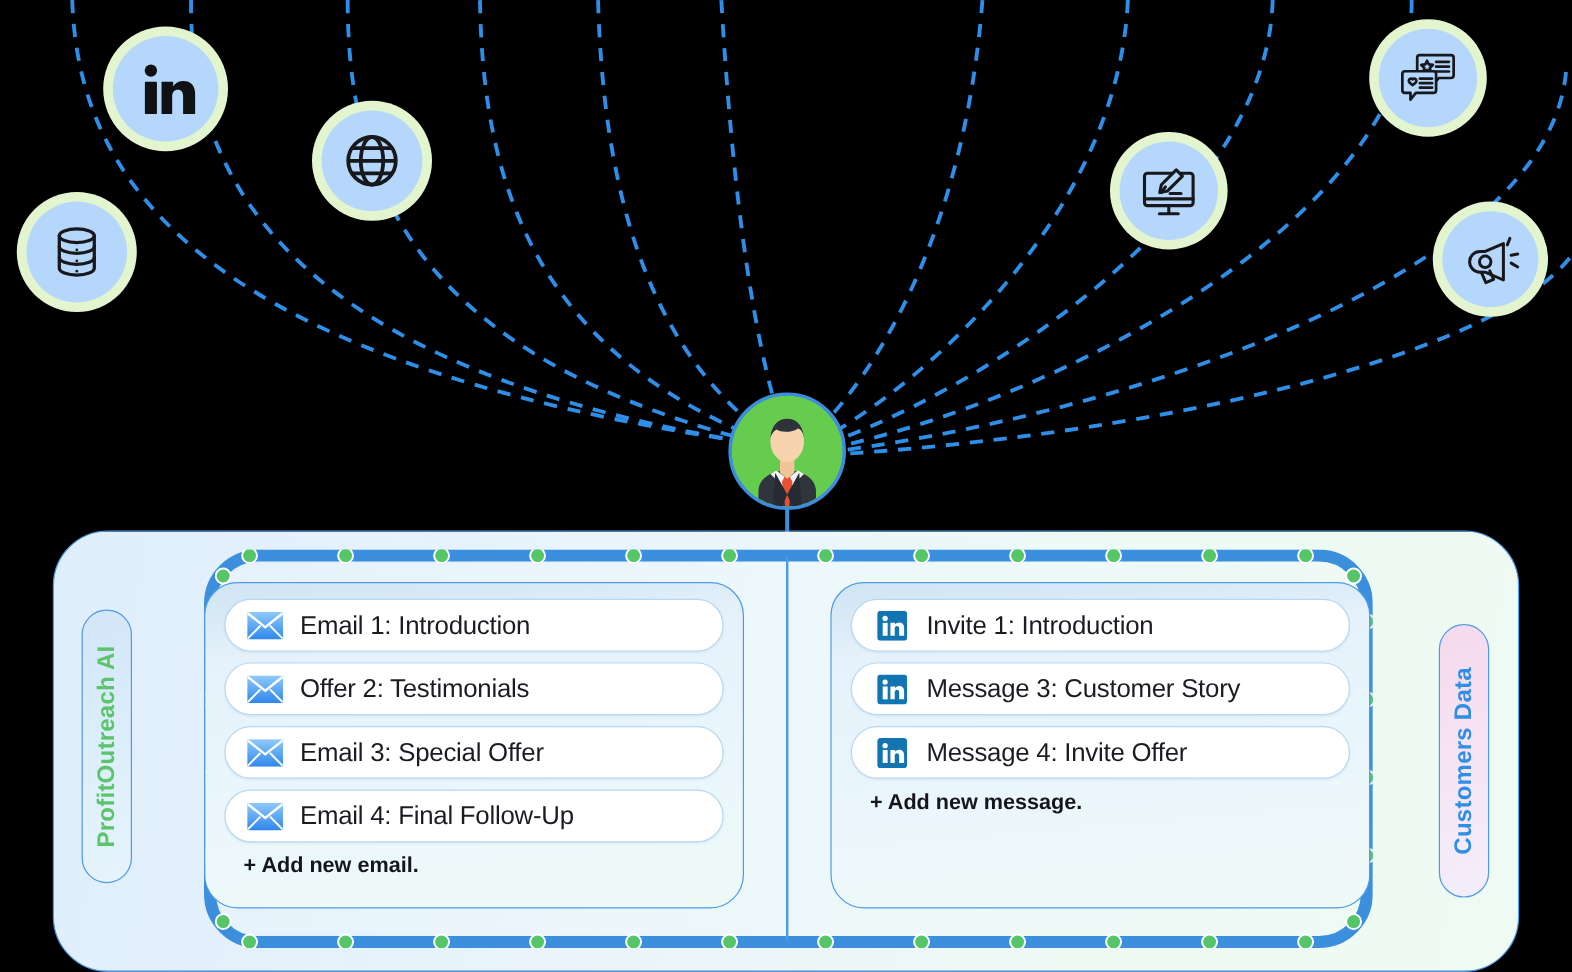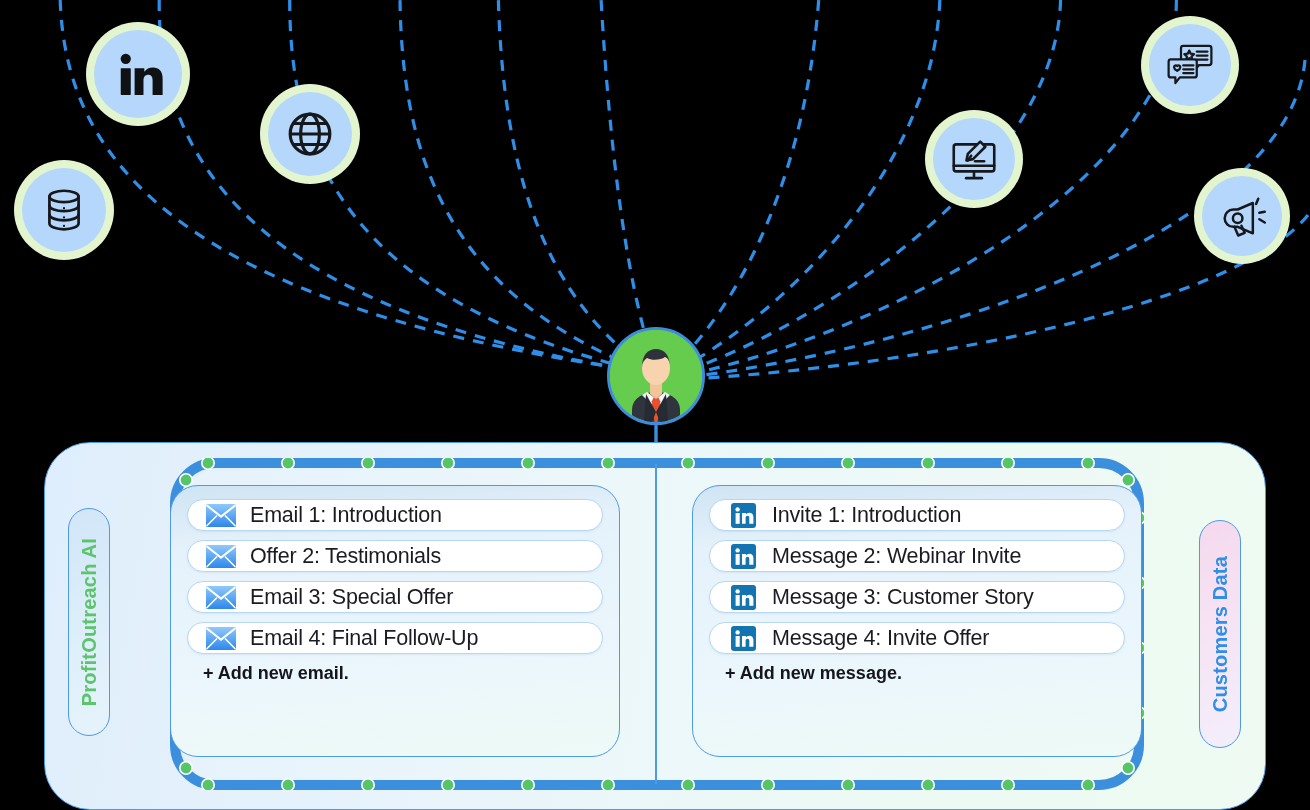--- a/index.html
+++ b/index.html
@@ -122,21 +122,21 @@
     border-radius: 28px;
     border: 1.6px solid #4e9ae6;
     background: linear-gradient(175deg, #cfe4f3 0%, #e6f2fb 22%, #eaf6fc 60%, #eefaf6 100%);
     box-sizing: border-box;
     padding: 13px 16px 0 16px;
   }
   #column-email { left: 170px; }
   #column-message { left: 692px; }
 
   .row-card {
-    height: 32px;
+    height: 44px;
     margin-bottom: 9px;
     border-radius: 22px;
     background: #ffffff;
     border: 1px solid #b9d8f0;
     display: flex;
     align-items: center;
     padding-left: 18px;
     box-sizing: border-box;
     box-shadow: 0 1px 2px rgba(70,130,190,0.12);
   }
@@ -444,53 +444,42 @@
         <svg width="25" height="25" viewBox="0 0 25 25">
           <rect x="0" y="0" width="25" height="25" rx="3" fill="#1275b1"></rect>
           <circle cx="6.6" cy="6.4" r="2.2" fill="#ffffff"></circle>
           <rect x="4.6" y="10" width="4.1" height="10.8" fill="#ffffff"></rect>
           <path d="M11 10 h3.9 v1.5 c.8-1.1 2-1.8 3.5-1.8 2.6 0 4 1.6 4 4.5 v6.6 h-4.1 v-5.9 c0-1.4-.6-2.2-1.8-2.2 -1.2 0-1.9.9-1.9 2.3 v5.8 H11 z" fill="#ffffff"></path>
         </svg>
       </span>
       <span class="row-label">Invite 1: Introduction</span>
     </div>
 
+
     <div class="row-card">
       <span class="row-icon">
         <svg width="25" height="25" viewBox="0 0 25 25">
           <rect x="0" y="0" width="25" height="25" rx="3" fill="#1275b1"></rect>
           <circle cx="6.6" cy="6.4" r="2.2" fill="#ffffff"></circle>
           <rect x="4.6" y="10" width="4.1" height="10.8" fill="#ffffff"></rect>
           <path d="M11 10 h3.9 v1.5 c.8-1.1 2-1.8 3.5-1.8 2.6 0 4 1.6 4 4.5 v6.6 h-4.1 v-5.9 c0-1.4-.6-2.2-1.8-2.2 -1.2 0-1.9.9-1.9 2.3 v5.8 H11 z" fill="#ffffff"></path>
         </svg>
       </span>
-      <span class="row-label">Message 2: Webinar Invite</span>
+      <span class="row-label">Message 3: Customer Story</span>
     </div>
 
     <div class="row-card">
       <span class="row-icon">
         <svg width="25" height="25" viewBox="0 0 25 25">
           <rect x="0" y="0" width="25" height="25" rx="3" fill="#1275b1"></rect>
           <circle cx="6.6" cy="6.4" r="2.2" fill="#ffffff"></circle>
           <rect x="4.6" y="10" width="4.1" height="10.8" fill="#ffffff"></rect>
           <path d="M11 10 h3.9 v1.5 c.8-1.1 2-1.8 3.5-1.8 2.6 0 4 1.6 4 4.5 v6.6 h-4.1 v-5.9 c0-1.4-.6-2.2-1.8-2.2 -1.2 0-1.9.9-1.9 2.3 v5.8 H11 z" fill="#ffffff"></path>
         </svg>
       </span>
-      <span class="row-label">Message 3: Customer Story</span>
-    </div>
-
-    <div class="row-card">
-      <span class="row-icon">
-        <svg width="25" height="25" viewBox="0 0 25 25">
-          <rect x="0" y="0" width="25" height="25" rx="3" fill="#1275b1"></rect>
-          <circle cx="6.6" cy="6.4" r="2.2" fill="#ffffff"></circle>
-          <rect x="4.6" y="10" width="4.1" height="10.8" fill="#ffffff"></rect>
-          <path d="M11 10 h3.9 v1.5 c.8-1.1 2-1.8 3.5-1.8 2.6 0 4 1.6 4 4.5 v6.6 h-4.1 v-5.9 c0-1.4-.6-2.2-1.8-2.2 -1.2 0-1.9.9-1.9 2.3 v5.8 H11 z" fill="#ffffff"></path>
-        </svg>
-      </span>
       <span class="row-label">Message 4: Invite Offer</span>
     </div>
 
     <div class="add-link">+ Add new message.</div>
   </div>
 
   <div id="pill-left" class="side-pill">
     <span>ProfitOutreach AI</span>
   </div>
 

